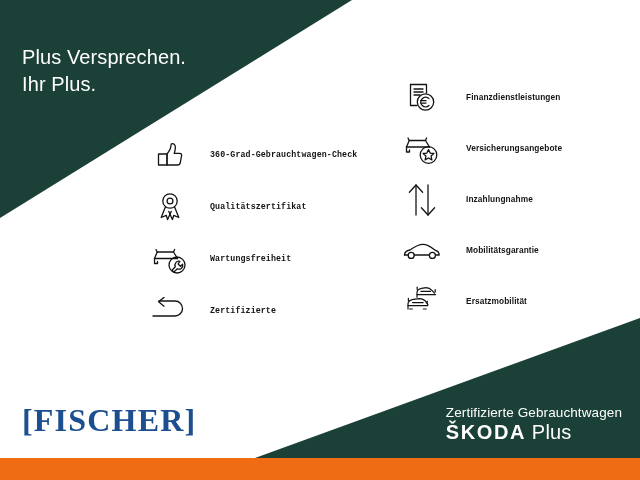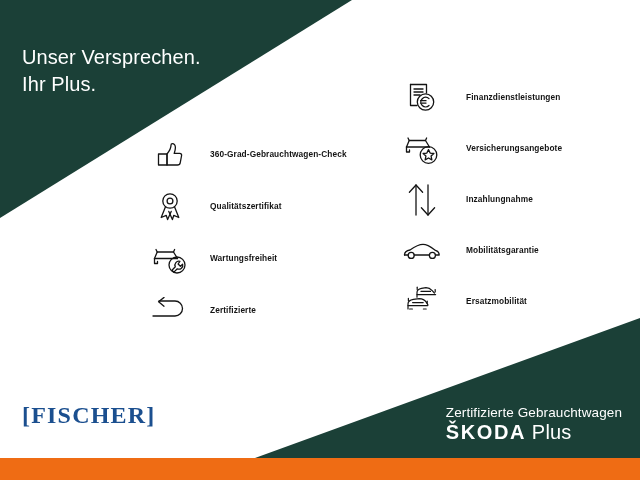--- a/index.html
+++ b/index.html
@@ -48,21 +48,21 @@
   
   .col{position:absolute;}
   #col-left{left:148px;top:128px;width:230px;}
   #col-right{left:400px;top:72px;width:230px;}
 
   .feature{
     display:flex;align-items:center;
     height:52px;
     margin-bottom:0;
   }
-  #col-left .feature{height:52px;}
+  #col-left .feature{height:52px;font-family:Liberation Mono, monospace;}
   #col-right .feature{height:51px;}
 
   .ficon{
     width:44px;min-width:44px;height:44px;
     display:flex;align-items:center;justify-content:center;
   }
   .ficon svg{display:block;}
   .flabel{
     font-size:8.3px;
     font-weight:bold;
@@ -71,21 +71,21 @@
     line-height:11px;
     padding-left:18px;
     white-space:nowrap;
   }
   #col-right .flabel{padding-left:22px;text-align:center;}
 
   
   #dealer-logo{
     position:absolute;left:22px;top:402px;
     font-family:"Liberation Serif", serif;
-    font-size:24px;
+    font-size:32px;
     font-weight:bold;
     letter-spacing:1.2px;
     color:#1b4f8f;
   }
   #dealer-logo .brk{color:#1b4f8f;}
 
   
   #skoda{
     position:absolute;right:18px;top:404px;
     text-align:left;
@@ -114,21 +114,21 @@
 </head>
 <body>
 
 <div id="stage">
 
   <div class="shape" id="green-top"></div>
   <div class="shape" id="green-bottom"></div>
   <div class="shape" id="orange-bar"></div>
 
   <div id="headline">
-    <span class="l1">Unser Versprechen.</span>
+    <span class="l1">Plus Versprechen.</span>
     <span class="l2">Ihr Plus.</span>
   </div>
 
   <div class="col" id="col-left">
 
     <div class="feature">
       <span class="ficon">
         <svg width="34" height="34" viewBox="0 0 34 34" fill="none" stroke="#141414" stroke-width="1.3" stroke-linejoin="round" stroke-linecap="round">
           <path d="M14 17 V28 H24.5 C26 28 27 27 27.2 25.8 L28.6 18.5 C28.8 17.3 28 16.4 26.8 16.4 H21.2 C21.2 16.4 22.4 13.4 22.4 10.6 C22.4 8.2 21 6.6 19.4 6.6 C18.4 6.6 18 7.2 18 8.2 C18 12 14 17 14 17 Z"></path>
           <rect x="5.5" y="17" width="8.5" height="11"></rect>

